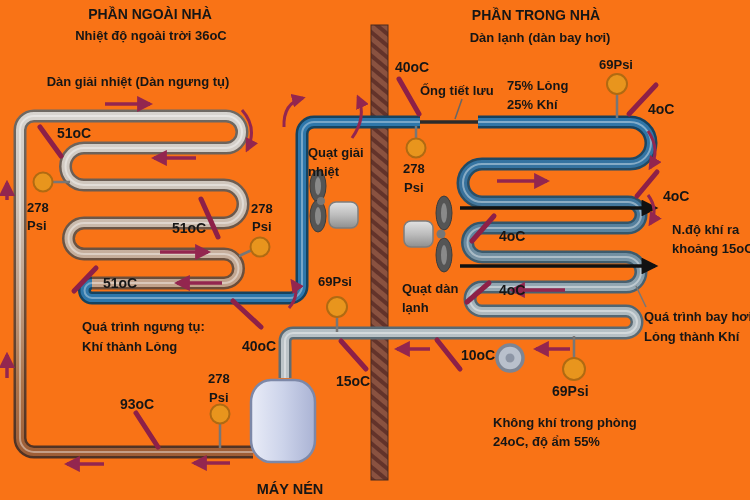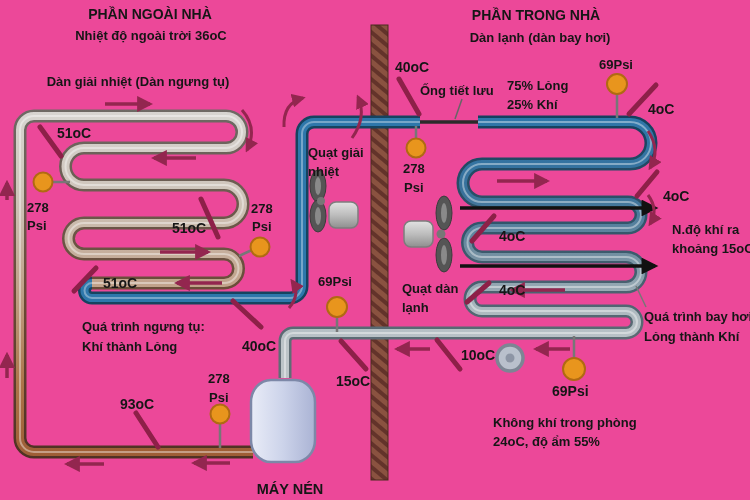--- a/index.html
+++ b/index.html
@@ -1,16 +1,16 @@
 <!DOCTYPE html>
 <html><head>
 <meta charset="utf-8">
 <style>
   html,body{margin:0;padding:0;background:#ffffff;}
-  .stage{position:relative;width:750px;height:500px;background:#ec4899;overflow:hidden;
+  .stage{position:relative;width:750px;height:500px;background:#f97316;overflow:hidden;
          font-family:"Liberation Sans",sans-serif;}
   svg{position:absolute;left:0;top:0;}
   text{font-family:"Liberation Sans",sans-serif;font-weight:bold;fill:#161616;}.t13{font-size:13px}.t14{font-size:14px}.t15{font-size:14.5px}
   .ctr{text-anchor:middle}
 </style>
 </head>
 <body>
 
 <div class="stage">
 <svg width="750" height="500" viewBox="0 0 750 500">

